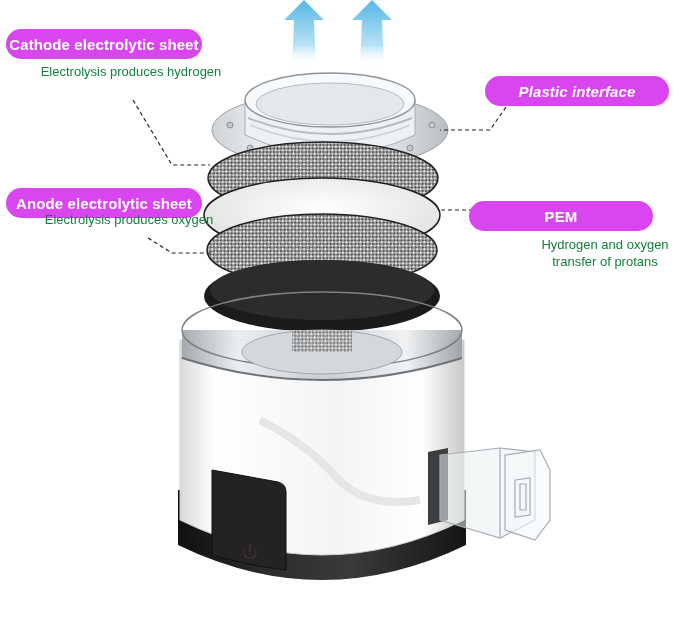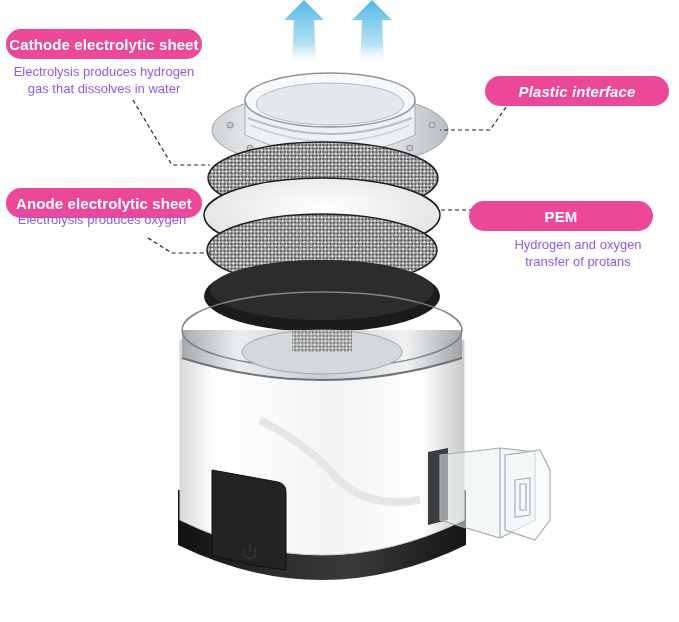--- a/index.html
+++ b/index.html
@@ -1,24 +1,24 @@
 <!DOCTYPE html>
 <html><head>
 <meta charset="utf-8">
 <style>
   html, body { margin: 0; padding: 0; background: #ffffff; }
   body { width: 679px; height: 622px; position: relative; overflow: hidden;
          font-family: "Liberation Sans", "DejaVu Sans", sans-serif; }
   .stage { position: absolute; left: 0; top: 0; width: 679px; height: 622px; }
-  .badge { position: absolute; height: 30px; border-radius: 15px; background: #ec4899;
+  .badge { position: absolute; height: 30px; border-radius: 15px; background: #d946ef;
            color: #ffffff; font-size: 15px; font-weight: bold; display: flex;
            align-items: center; justify-content: center; white-space: nowrap;
            box-sizing: border-box; letter-spacing: 0.1px; }
-  .desc { position: absolute; color: #8b5cf6; font-size: 13px; line-height: 17px;
-          text-align: center; white-space: nowrap; }
+  .desc { position: absolute; color: #15803d; font-size: 13px; line-height: 17px;
+          text-align: center; white-space: nowrap; margin-left: 27px; }
   svg.art { position: absolute; left: 0; top: 0; }
 </style>
 </head>
 <body>
 
 <div class="stage">
 
   <svg class="art" width="679" height="622" viewBox="0 0 679 622">
     <defs>
       <linearGradient id="arrowGrad" x1="0" y1="0" x2="0" y2="1">
@@ -126,21 +126,20 @@
       <polyline points="133,100 172,165 210,165"></polyline>
       <polyline points="148,238 172,253 212,253"></polyline>
       <polyline points="506,107 490,130 440,130"></polyline>
       <polyline points="487,210 440,210"></polyline>
     </g>
   </svg>
 
   <div class="badge" style="left:6px; top:29px; width:196px;">Cathode electrolytic sheet</div>
   <div class="desc" style="left:0px; top:63px; width:208px;">
     <div>Electrolysis produces hydrogen</div>
-    <div>gas that dissolves in water</div>
   </div>
 
   <div class="badge" style="left:6px; top:188px; width:196px;">Anode electrolytic sheet</div>
   <div class="desc" style="left:4px; top:211px; width:196px;">
     <div>Electrolysis produces oxygen</div>
   </div>
 
   <div class="badge" style="left:485px; top:76px; width:184px;font-style:italic;">Plastic interface</div>
 
   <div class="badge" style="left:469px; top:201px; width:184px;">PEM</div>

